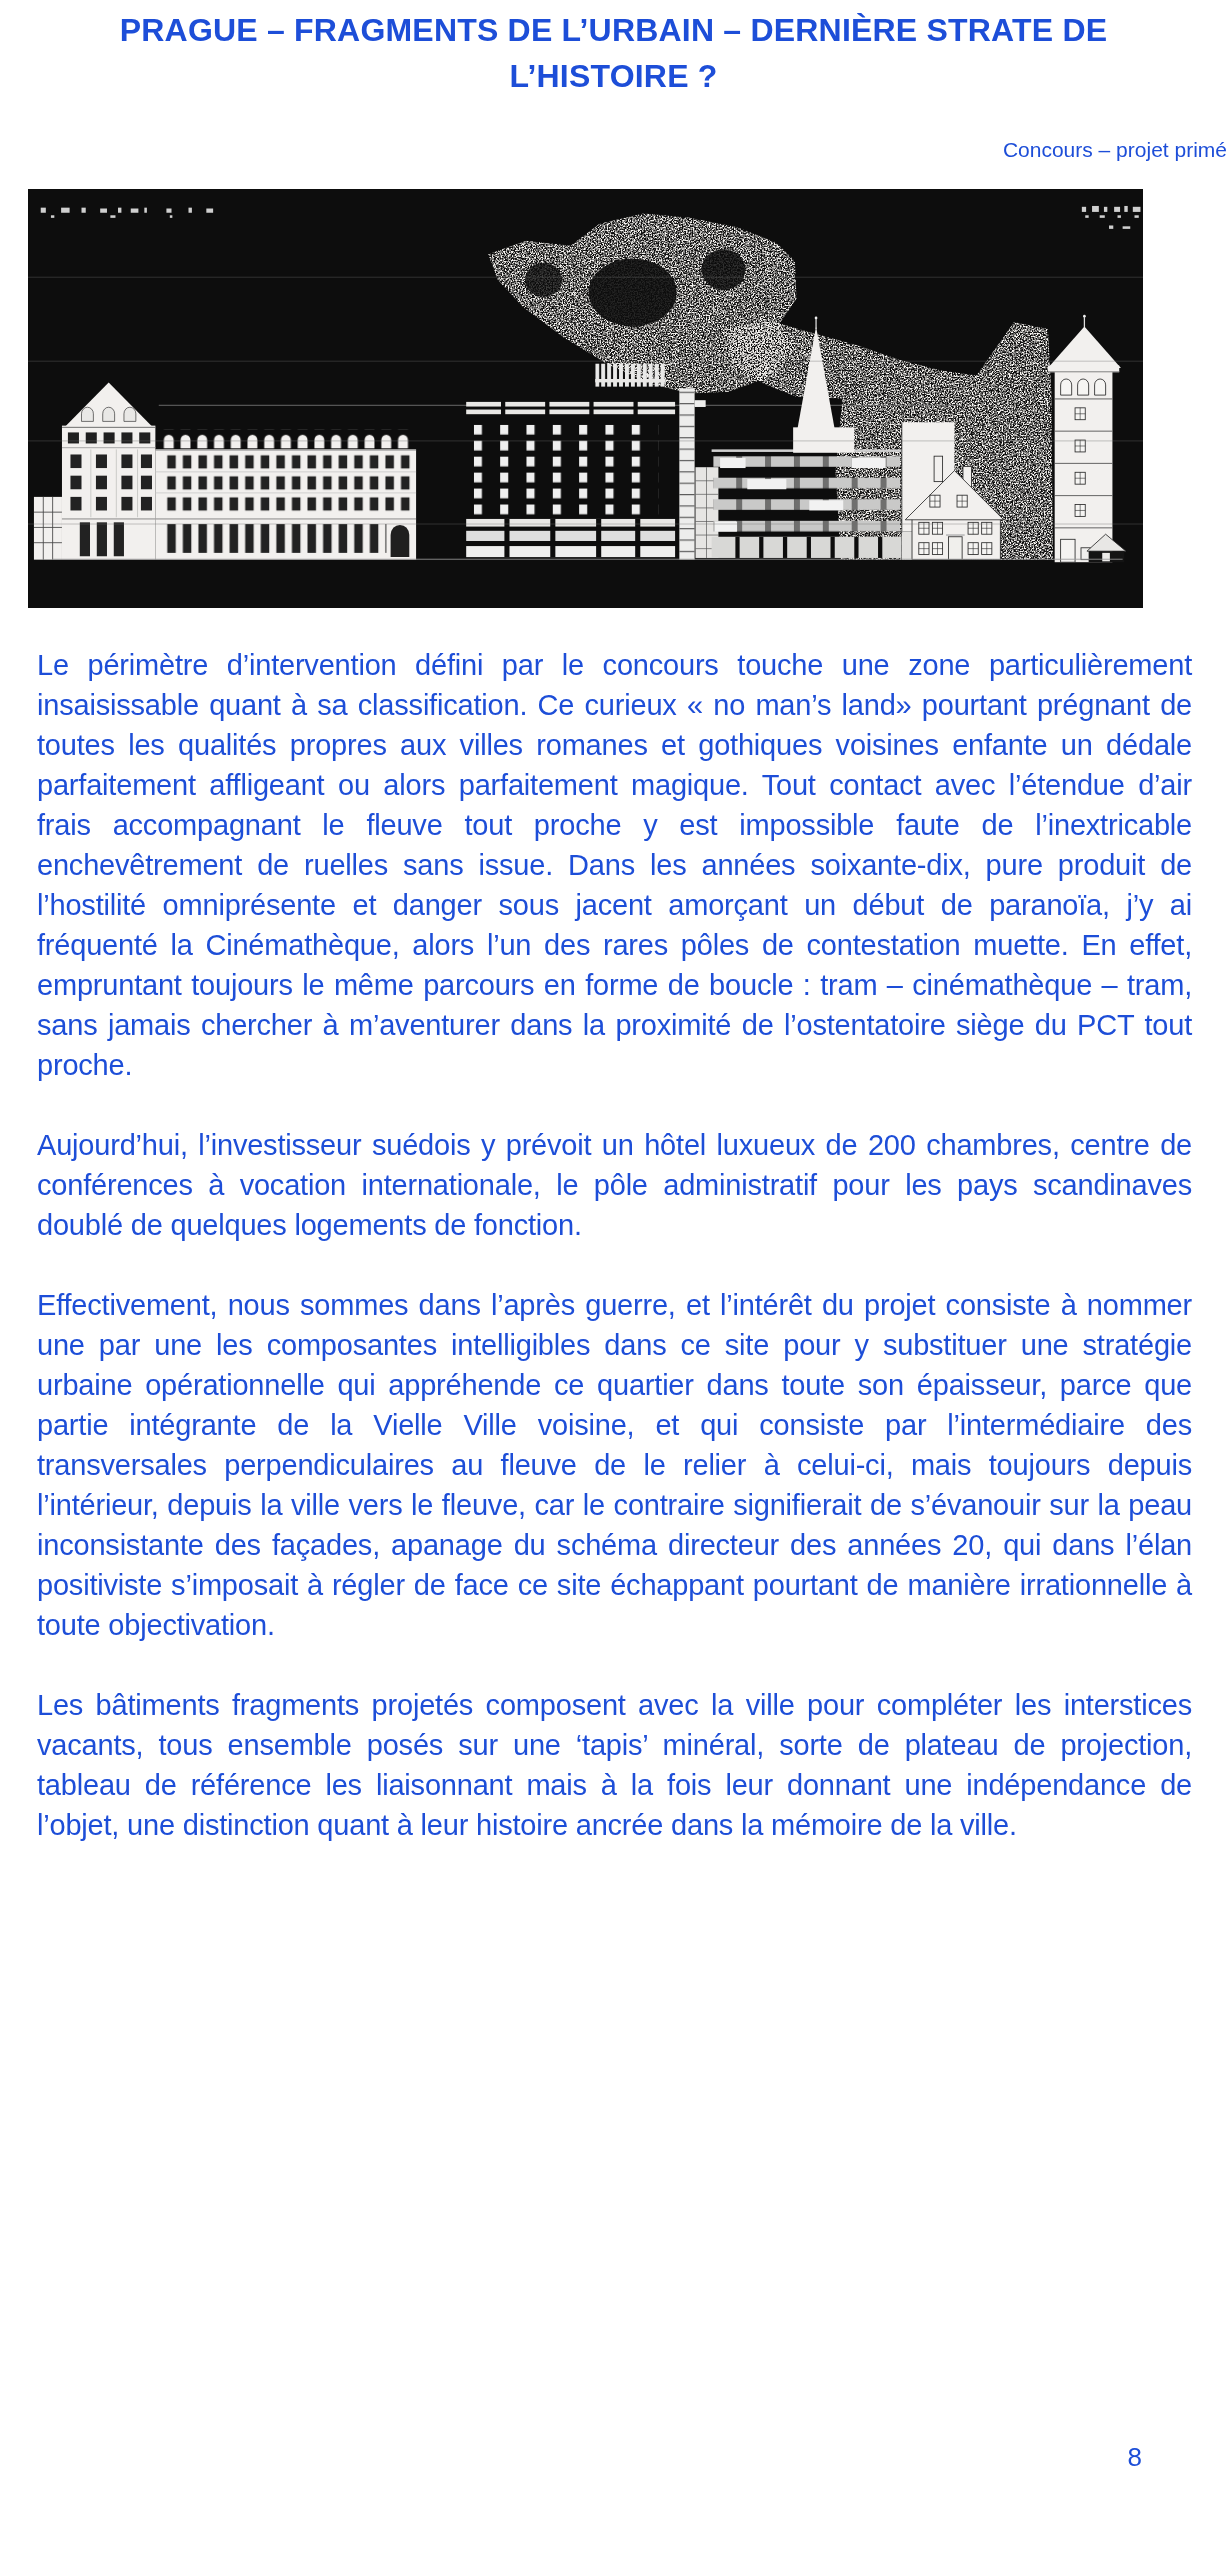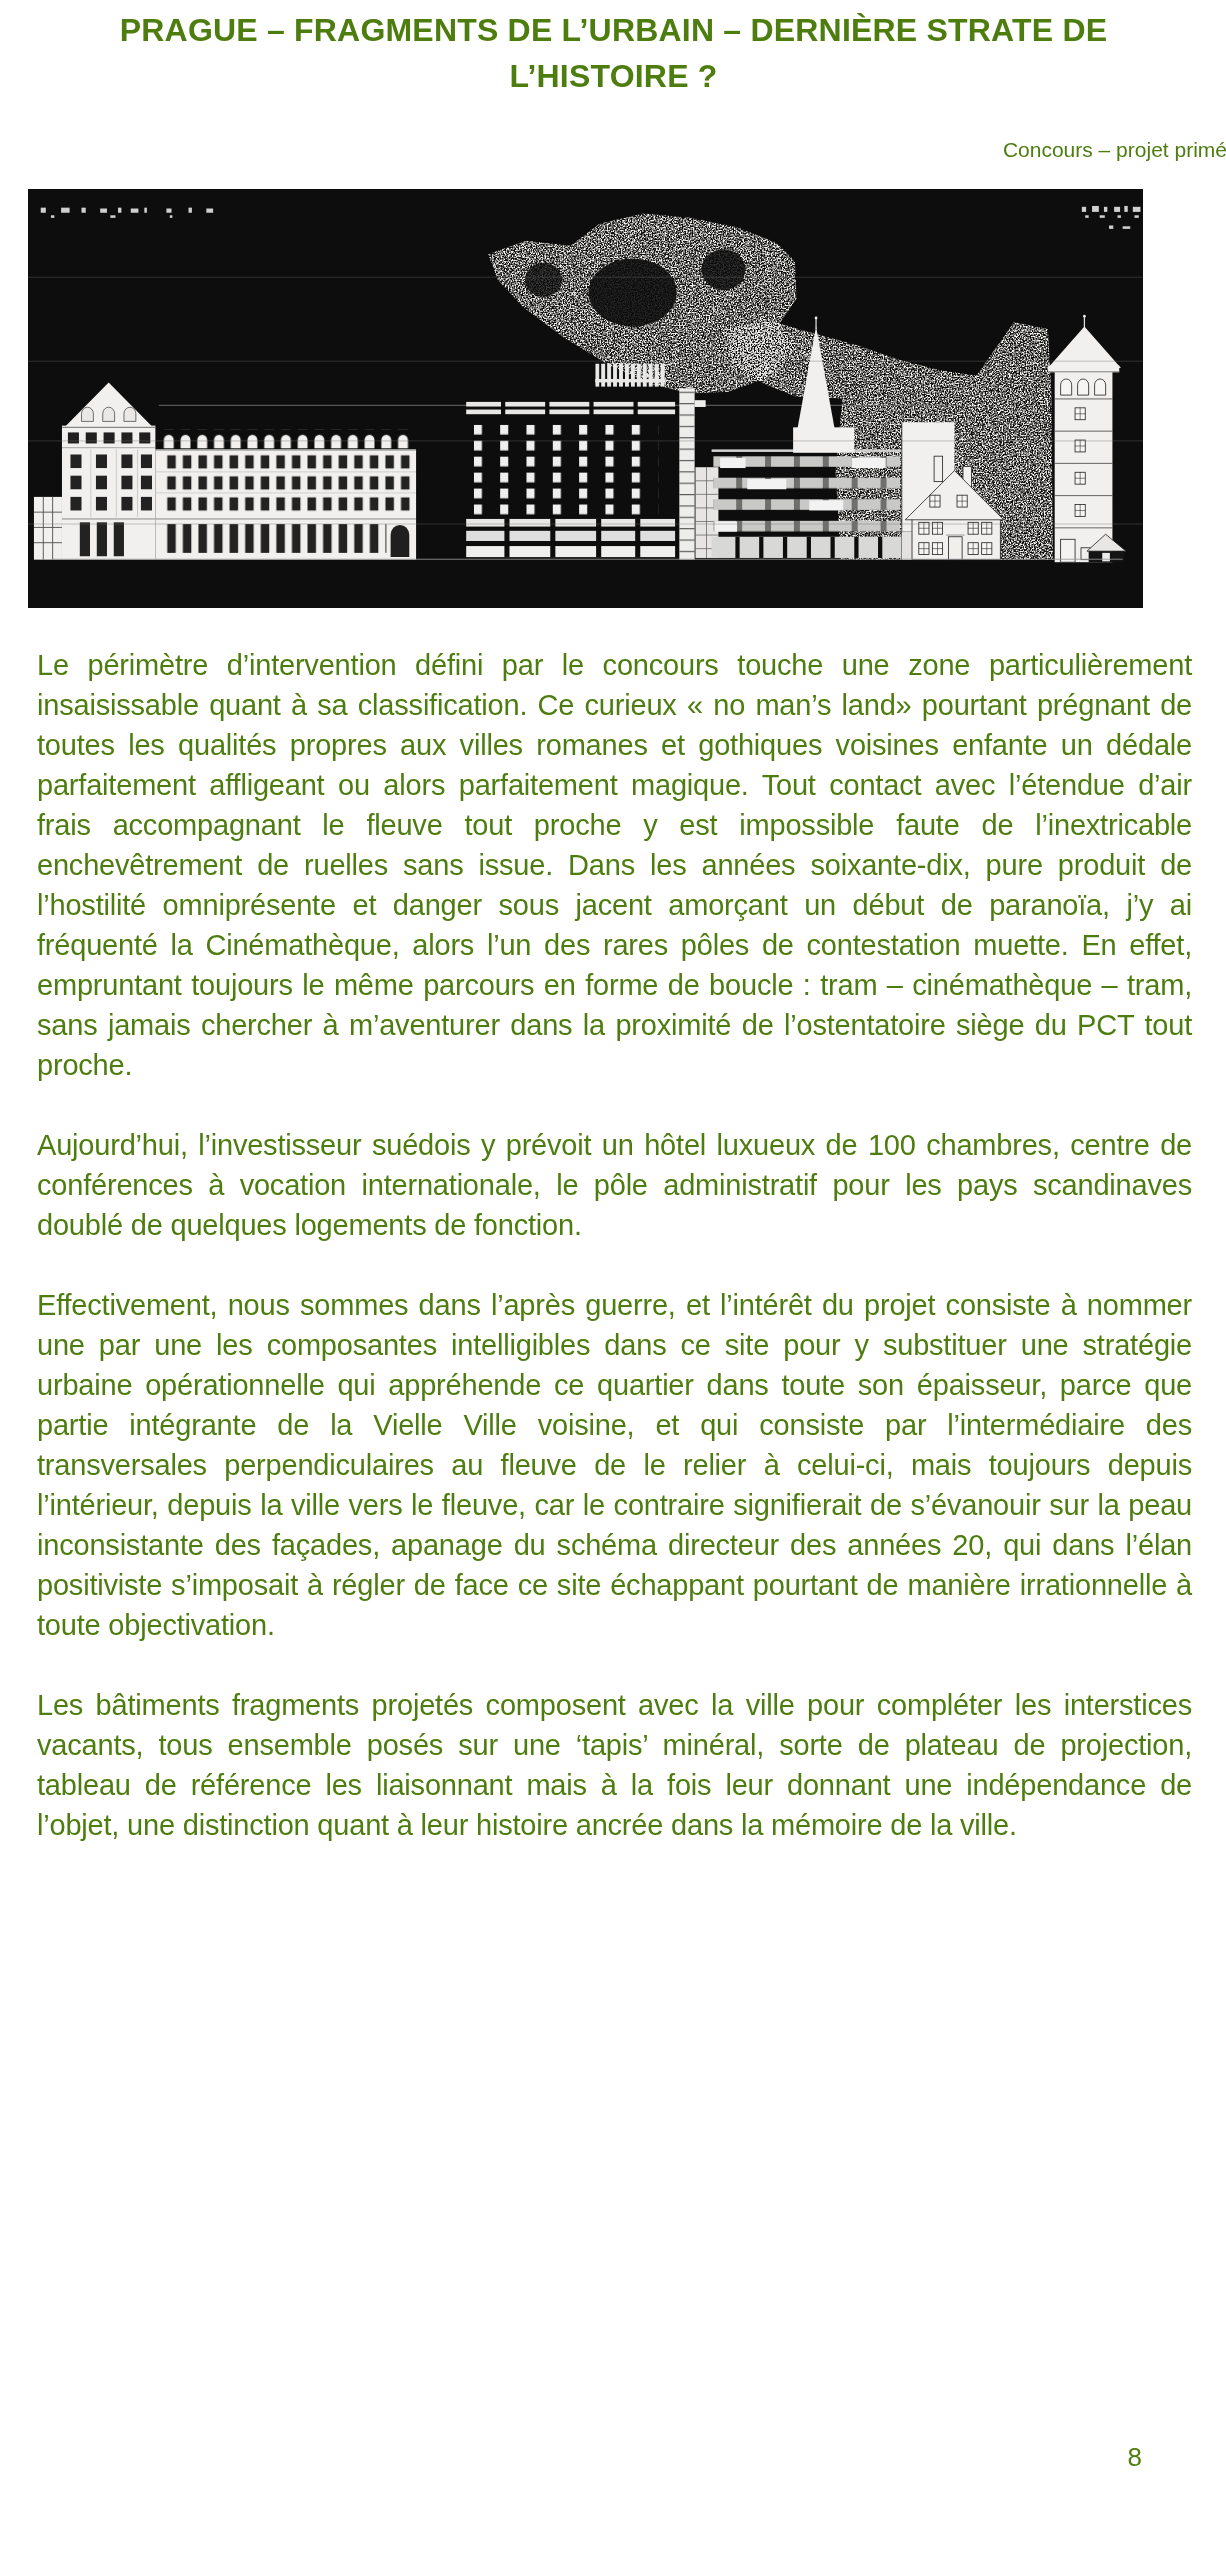--- a/index.html
+++ b/index.html
@@ -1,21 +1,21 @@
 <!DOCTYPE html>
 <html style="font-size:13.6px"><head>
 <meta charset="utf-8">
 <style>
   html,body { margin:0; padding:0; background:#888; }
   .page {
     position:relative;
     width:1227px; height:2576px;
     background:#ffffff;
     font-family:"Liberation Sans", sans-serif;
-    color:#4d7c0f;
+    color:#1d4ed8;
     margin:0 auto;
     overflow:hidden;
   }
   .title {
     position:absolute; top:6.8px; left:50%; transform:translateX(-50%);
     width:1163px; margin:0;
     text-align:center;
     font-size:32px; line-height:46px; font-weight:700;
     letter-spacing:0.2px;
   }
@@ -304,21 +304,21 @@
     <g stroke="#6b6b6b" stroke-width="1" opacity="0.45">
       <line x1="33" y1="327" x2="1346" y2="327"></line>
       <line x1="33" y1="426" x2="1346" y2="426"></line>
       <line x1="33" y1="520" x2="1346" y2="520"></line>
       <line x1="33" y1="618" x2="1346" y2="618"></line>
     </g>
   </svg>
 
   <div class="bodytext">
     <p>Le périmètre d’intervention défini par le concours touche une zone particulièrement insaisissable quant à sa classification. Ce curieux « no man’s land» pourtant prégnant de toutes les qualités propres aux villes romanes et gothiques voisines enfante un dédale parfaitement affligeant ou alors parfaitement magique. Tout contact avec l’étendue d’air frais accompagnant le fleuve tout proche y est impossible faute de l’inextricable enchevêtrement de ruelles sans issue. Dans les années soixante-dix, pure produit de l’hostilité omniprésente et danger sous jacent amorçant un début de paranoïa, j’y ai fréquenté la Cinémathèque, alors l’un des rares pôles de contestation muette. En effet, empruntant toujours le même parcours en forme de boucle : tram – cinémathèque – tram, sans jamais chercher à m’aventurer dans la proximité de l’ostentatoire siège du PCT tout proche.</p>
-    <p>Aujourd’hui, l’investisseur suédois y prévoit un hôtel luxueux de 100 chambres, centre de conférences à vocation internationale, le pôle administratif pour les pays scandinaves doublé de quelques logements de fonction.</p>
+    <p>Aujourd’hui, l’investisseur suédois y prévoit un hôtel luxueux de 200 chambres, centre de conférences à vocation internationale, le pôle administratif pour les pays scandinaves doublé de quelques logements de fonction.</p>
     <p>Effectivement, nous sommes dans l’après guerre, et l’intérêt du projet consiste à nommer une par une les composantes intelligibles dans ce site pour y substituer une stratégie urbaine opérationnelle qui appréhende ce quartier dans toute son épaisseur, parce que partie intégrante de la Vielle Ville voisine, et qui consiste par l’intermédiaire des transversales perpendiculaires au fleuve de le relier à celui-ci, mais toujours depuis l’intérieur, depuis la ville vers le fleuve, car le contraire signifierait de s’évanouir sur la peau inconsistante des façades, apanage du schéma directeur des années 20, qui dans l’élan positiviste s’imposait à régler de face ce site échappant pourtant de manière irrationnelle à toute objectivation.</p>
     <p>Les bâtiments fragments projetés composent avec la ville pour compléter les interstices vacants, tous ensemble posés sur une ‘tapis’ minéral, sorte de plateau de projection, tableau de référence les liaisonnant mais à la fois leur donnant une indépendance de l’objet, une distinction quant à leur histoire ancrée dans la mémoire de la ville.</p>
   </div>
 
   <div class="pagenum">8</div>
 
 </div>
 
 
 </body></html>

